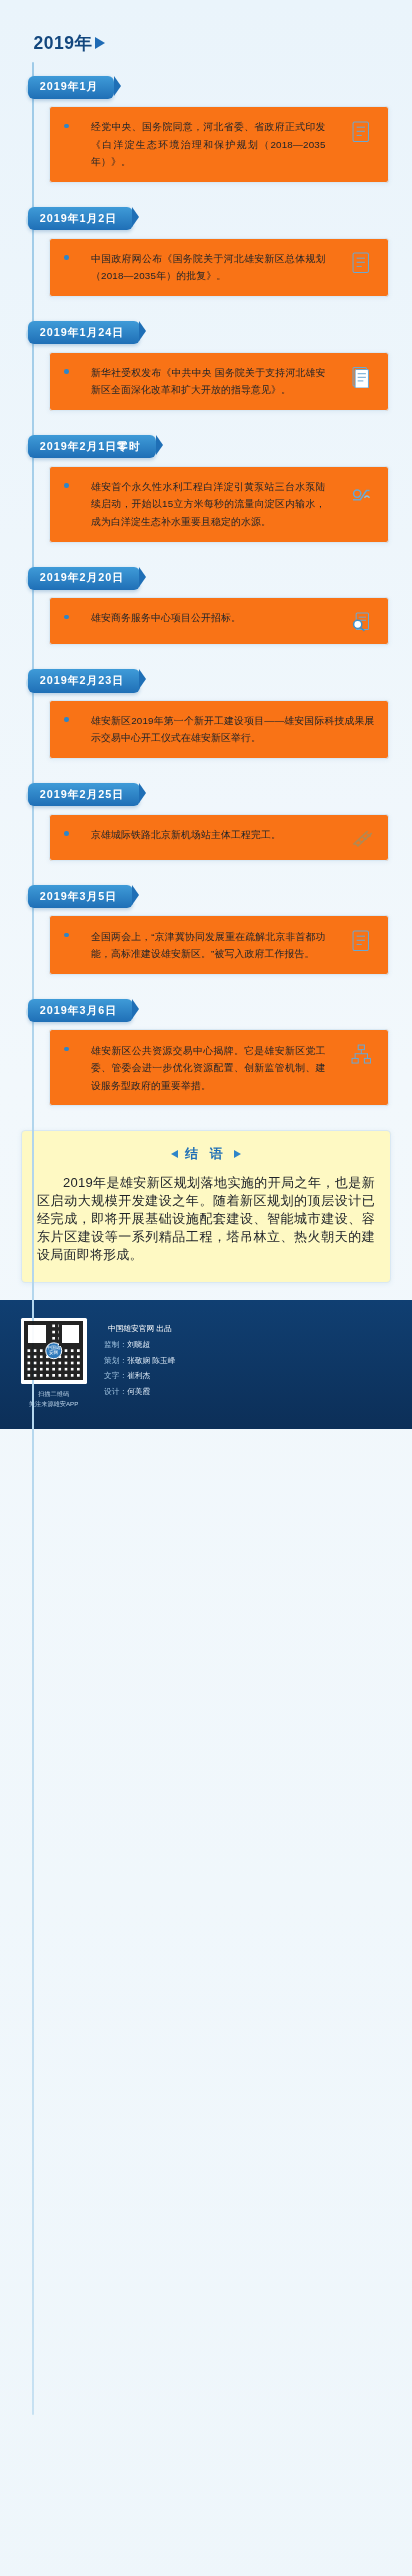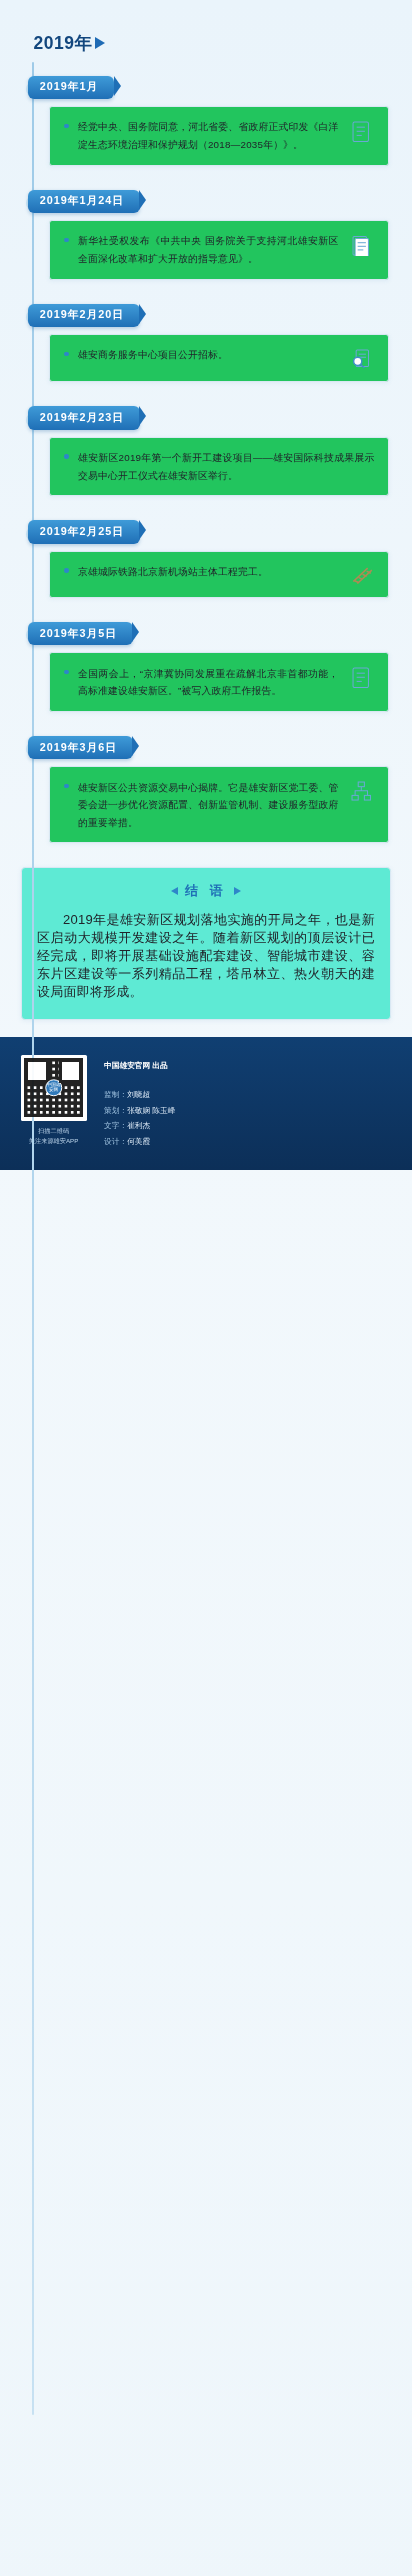--- a/index.html
+++ b/index.html
@@ -87,28 +87,28 @@
     content: "";
     position: absolute;
     right: -6.7px; top: 0;
     width: 0; height: 0;
     border-left: 7.2px solid #1f6fb6;
     border-top: 10.8px solid transparent;
     border-bottom: 10.8px solid transparent;
   }
   .card {
     margin-top: 7.2px;
-    background: #22c55e;
+    background: #f97316;
     border: 0.5px solid #d9e8f3;
     border-radius: 3.1px;
     padding: 11.3px 13.4px 11.3px 14.4px;
     box-shadow: 0 1px 4.1px rgba(80,140,190,0.10);
     position: relative;
     display: flex;
-    gap: 9px;
+    gap: 22px;
     align-items: flex-start;
   }
   .card .bullet {
     flex: 0 0 auto;
     width: 4.6px; height: 4.6px;
     border-radius: 50%;
     background: #2e86c9;
     margin-top: 5.2px;
   }
   .card .body { flex: 1 1 auto; }
@@ -171,21 +171,21 @@
   }
   .photo .ppl i:nth-child(1){ left: 14.4px; }
   .photo .ppl i:nth-child(2){ left: 30px; height: 26px; }
   .photo .ppl i:nth-child(3){ left: 49px; height: 23px; }
   .photo .ppl i:nth-child(4){ left: 68px; height: 25px; }
   .photo .ppl i:nth-child(5){ left: 87px; height: 23px; }
 
   
   .conclusion {
     margin: 15.5px 20.6px 0 20.6px;
-    background: #5eead4;
+    background: #fef9c3;
     border: 0.5px solid #d9e8f3;
     border-radius: 4.1px;
     padding: 13.4px 15.5px 17.5px 15.5px;
     box-shadow: 0 1px 5.2px rgba(80,140,190,0.10);
   }
   .conclusion .head {
     display: flex; align-items: center; justify-content: center;
     gap: 7.2px; margin-bottom: 11.3px;
   }
   .conclusion .head .t {
@@ -238,21 +238,21 @@
     width:17.5px; height:17.5px; border-radius:50%;
     background:#1f6fb6; color:#fff; font-size:4.6px; line-height:5.7px;
     display:flex; align-items:center; justify-content:center; text-align:center;
     border: 1px solid #fff;
   }
   .qr-cap { margin-top: 5.2px; font-size: 6.2px; line-height: 9.8px; color: #bcd4ea; }
   .credits {
     color: #dce9f6; font-size: 7.7px; line-height: 15.5px; padding-top: 3.1px;
   }
   .credits .line span.k { color: #9dc0de; }
-  .credits .org { font-weight: bold; margin-bottom: 14px; color:#ffffff; }
+  .credits .org { font-weight: normal; margin-bottom: 1px; color:#ffffff;text-align:center; }
 </style>
 </head>
 <body>
 
 <div class="year-banner">
   <div class="year-text">2019年</div>
   <div class="tri"></div>
 </div>
 
 <div class="spine"></div>
@@ -271,20 +271,38 @@
         <svg width="17.5" height="21.6" viewBox="0 0 34 42">
             <rect x="2" y="2" width="30" height="38" rx="3" fill="none" stroke="#6aa8d4" stroke-width="2"></rect>
             <line x1="9" y1="12" x2="25" y2="12" stroke="#6aa8d4" stroke-width="2"></line>
             <line x1="9" y1="20" x2="25" y2="20" stroke="#6aa8d4" stroke-width="2"></line>
             <line x1="9" y1="28" x2="19" y2="28" stroke="#6aa8d4" stroke-width="2"></line>
           </svg>
       </div>
     </div>
   </div>
 
+  <div class="item">
+    <div class="dot"></div>
+    <div class="date-chip">2019年1月2日</div>
+    <div class="card">
+      <div class="bullet"></div>
+      <div class="body">
+        <p>中国政府网公布《国务院关于河北雄安新区总体规划（2018—2035年）的批复》。</p>
+      </div>
+      <div class="side-icon">
+        <svg width="17.5" height="21.6" viewBox="0 0 34 42">
+            <rect x="2" y="2" width="30" height="38" rx="3" fill="none" stroke="#6aa8d4" stroke-width="2"></rect>
+            <line x1="9" y1="12" x2="25" y2="12" stroke="#6aa8d4" stroke-width="2"></line>
+            <line x1="9" y1="20" x2="25" y2="20" stroke="#6aa8d4" stroke-width="2"></line>
+            <line x1="9" y1="28" x2="19" y2="28" stroke="#6aa8d4" stroke-width="2"></line>
+          </svg>
+      </div>
+    </div>
+  </div>
 
 
   <div class="item">
     <div class="dot"></div>
     <div class="date-chip">2019年1月24日</div>
     <div class="card">
       <div class="bullet"></div>
       <div class="body">
         <p>新华社受权发布《中共中央 国务院关于支持河北雄安新区全面深化改革和扩大开放的指导意见》。</p>
       </div>
@@ -293,20 +311,37 @@
             <rect x="2" y="3" width="26" height="36" rx="2" fill="none" stroke="#6aa8d4" stroke-width="2"></rect>
             <rect x="6" y="7" width="26" height="36" rx="2" fill="#ffffff" stroke="#6aa8d4" stroke-width="2"></rect>
             <line x1="11" y1="15" x2="27" y2="15" stroke="#6aa8d4" stroke-width="2"></line>
             <line x1="11" y1="22" x2="27" y2="22" stroke="#6aa8d4" stroke-width="2"></line>
             <line x1="11" y1="29" x2="22" y2="29" stroke="#6aa8d4" stroke-width="2"></line>
           </svg>
       </div>
     </div>
   </div>
 
+  <div class="item">
+    <div class="dot"></div>
+    <div class="date-chip">2019年2月1日零时</div>
+    <div class="card">
+      <div class="bullet"></div>
+      <div class="body">
+        <p>雄安首个永久性水利工程白洋淀引黄泵站三台水泵陆续启动，开始以15立方米每秒的流量向淀区内输水，成为白洋淀生态补水重要且稳定的水源。</p>
+      </div>
+      <div class="side-icon">
+        <svg width="20.6" height="23" viewBox="0 0 40 44">
+            <path d="M4 38 L18 38 L30 20 L36 20" fill="none" stroke="#6aa8d4" stroke-width="3"></path>
+            <circle cx="12" cy="26" r="7" fill="none" stroke="#6aa8d4" stroke-width="3"></circle>
+            <path d="M26 34 q5 -6 10 0" fill="none" stroke="#8cc2e2" stroke-width="3"></path>
+          </svg>
+      </div>
+    </div>
+  </div>
 
   <div class="item">
     <div class="dot"></div>
     <div class="date-chip">2019年2月20日</div>
     <div class="card">
       <div class="bullet"></div>
       <div class="body">
         <p>雄安商务服务中心项目公开招标。</p>
       </div>
       <div class="side-icon">

